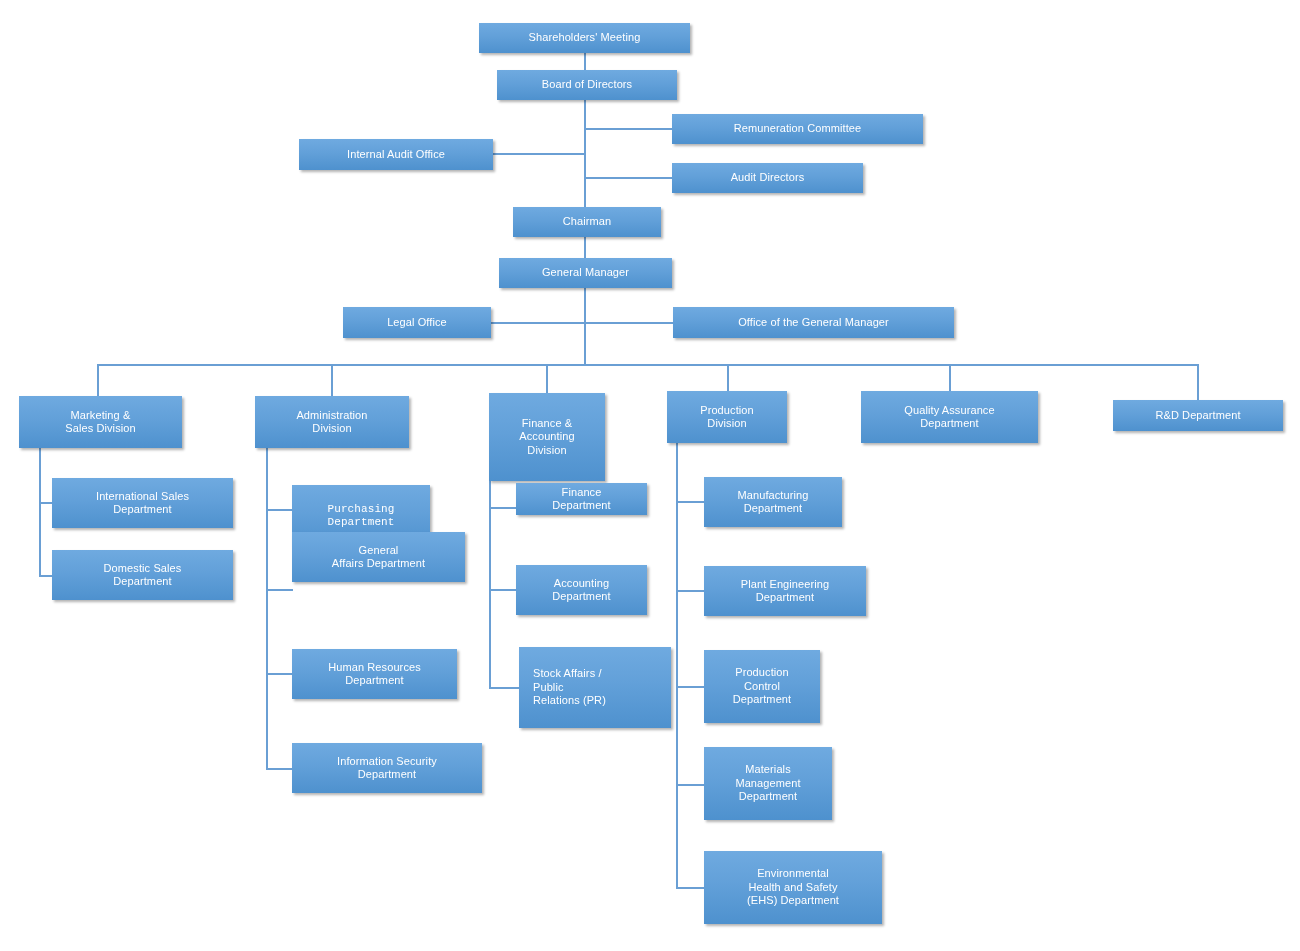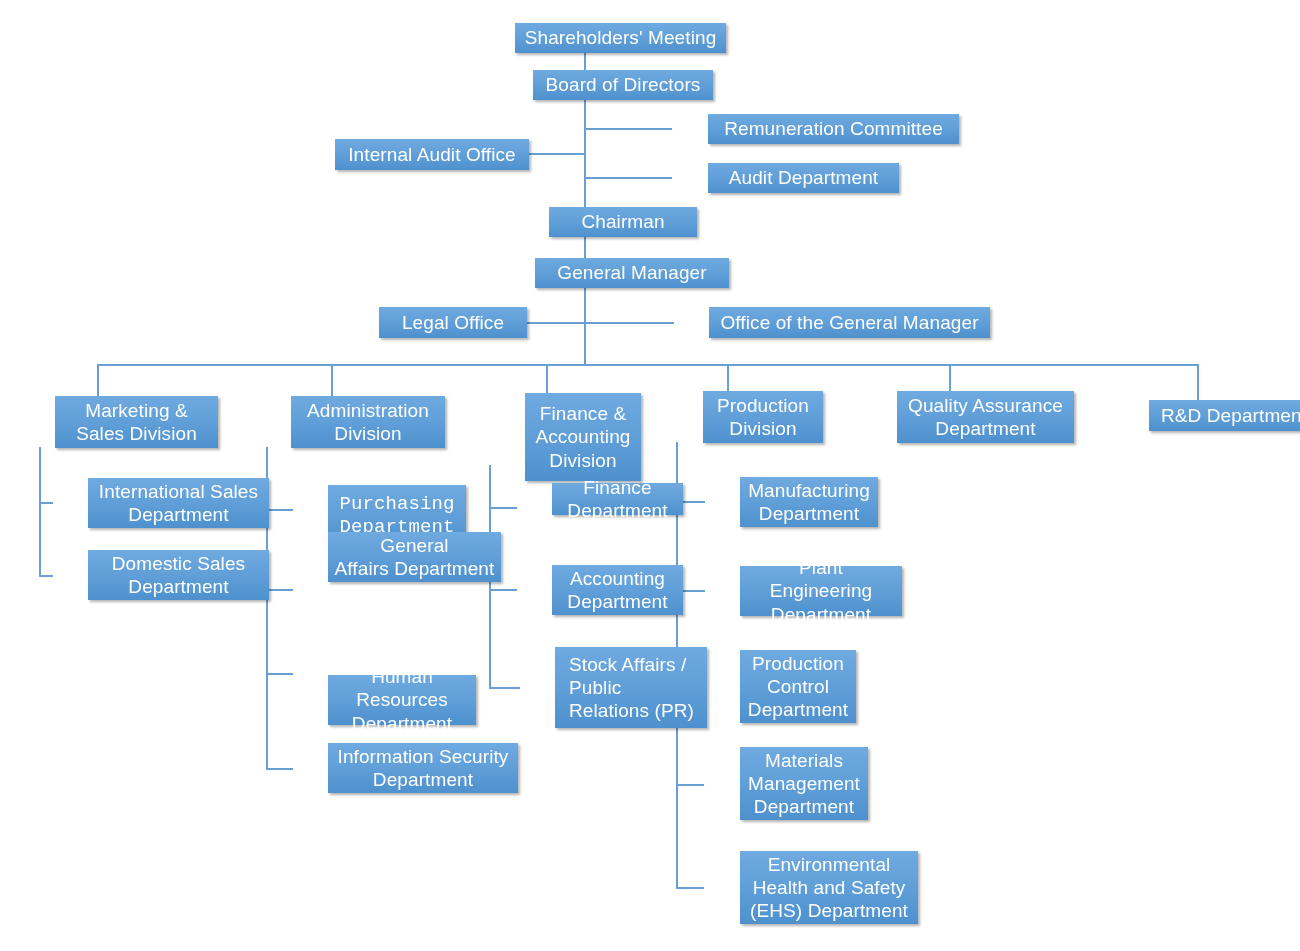--- a/index.html
+++ b/index.html
@@ -26,30 +26,29 @@
   .line.h { height: 2px; }
   .line.v { width: 2px; }
 
   
   .node {
     position: absolute;
     box-sizing: border-box;
     background: #5B9BD5;
     background-image: linear-gradient(to bottom, #6FAAE0 0%, #62A0D9 45%, #4E91CE 100%);
     color: #ffffff;
-    font-size: 19px;
+    font-size: 11px;
     line-height: 1.22;
     letter-spacing: 0.1px;
     display: flex;
     align-items: center;
     justify-content: center;
     text-align: center;
-    padding: 2px 6px;
+    padding: 2px 18px;
     box-shadow: 1.5px 1.5px 2.5px rgba(0,0,0,0.30);
-    margin-left: 36px;
     -webkit-font-smoothing: antialiased;
   }
   .node.left-align {
     justify-content: flex-start;
     text-align: left;
     padding-left: 14px;
   }
   .node span {
     display: block;
     width: 100%;
@@ -115,32 +114,32 @@
 
   <div class="node" style="left:497px; top:70px; width:180px; height:30px;">
     <span>Board of Directors</span>
   </div>
 
   <div class="node" style="left:672px; top:114px; width:251px; height:30px;">
     <span>Remuneration Committee</span>
   </div>
 
   <div class="node" style="left:672px; top:163px; width:191px; height:30px;">
-    <span>Audit Department</span>
+    <span>Audit Directors</span>
   </div>
 
   <div class="node" style="left:299px; top:139px; width:194px; height:31px;">
     <span>Internal Audit Office</span>
   </div>
 
   <div class="node" style="left:513px; top:207px; width:148px; height:30px;">
     <span>Chairman</span>
   </div>
 
-  <div class="node" style="left:499px; top:258px; width:194px; height:30px;">
+  <div class="node" style="left:499px; top:258px; width:173px; height:30px;">
     <span>General Manager</span>
   </div>
 
   <div class="node" style="left:343px; top:307px; width:148px; height:31px;">
     <span>Legal Office</span>
   </div>
 
   <div class="node" style="left:19px; top:396px; width:163px; height:52px;">
     <span>Marketing &amp;<br>Sales Division</span>
   </div>
@@ -178,21 +177,21 @@
   </div>
 
   <div class="node" style="left:292px; top:485px; width:138px; height:62px;font-family:Liberation Mono, monospace;">
     <span>Purchasing<br>Department</span>
   </div>
 
   <div class="node" style="left:292px; top:532px; width:173px; height:50px;">
     <span>General<br>Affairs Department</span>
   </div>
 
-  <div class="node" style="left:292px; top:675px; width:148px; height:50px;">
+  <div class="node" style="left:292px; top:649px; width:165px; height:50px;">
     <span>Human Resources<br>Department</span>
   </div>
 
   <div class="node" style="left:292px; top:743px; width:190px; height:50px;">
     <span>Information Security<br>Department</span>
   </div>
 
   <div class="node" style="left:516px; top:483px; width:131px; height:32px;">
     <span>Finance<br>Department</span>
   </div>

